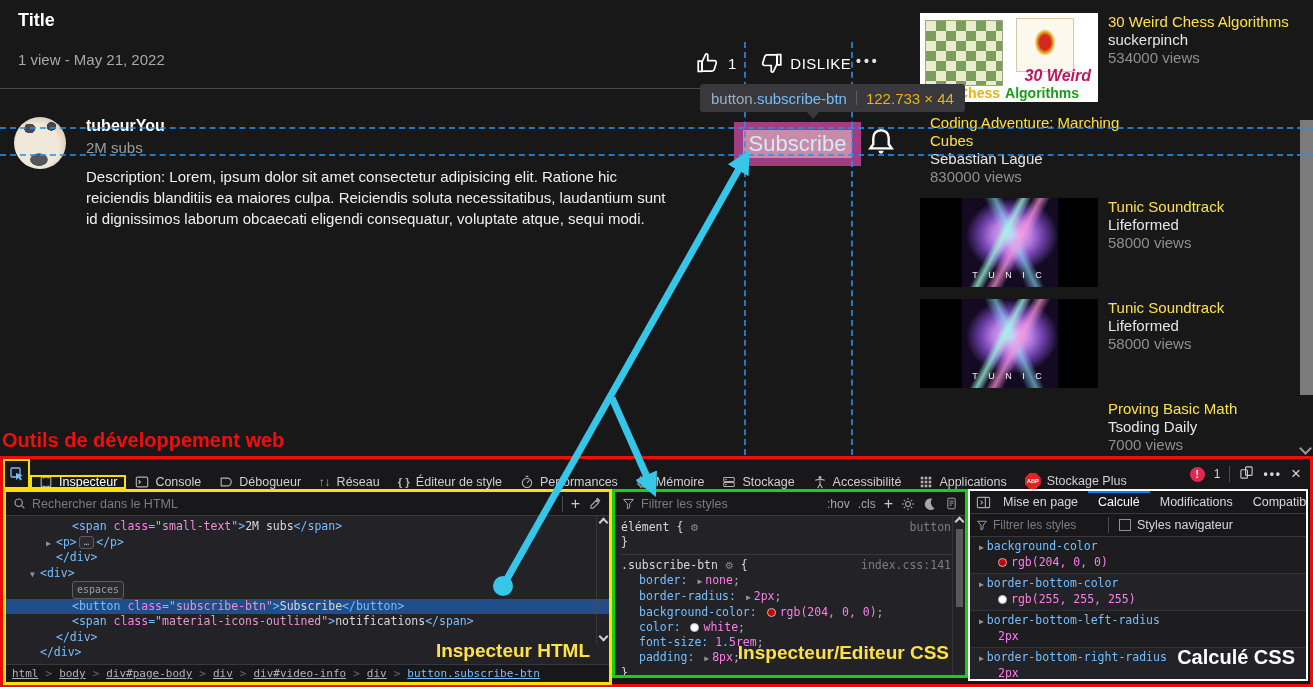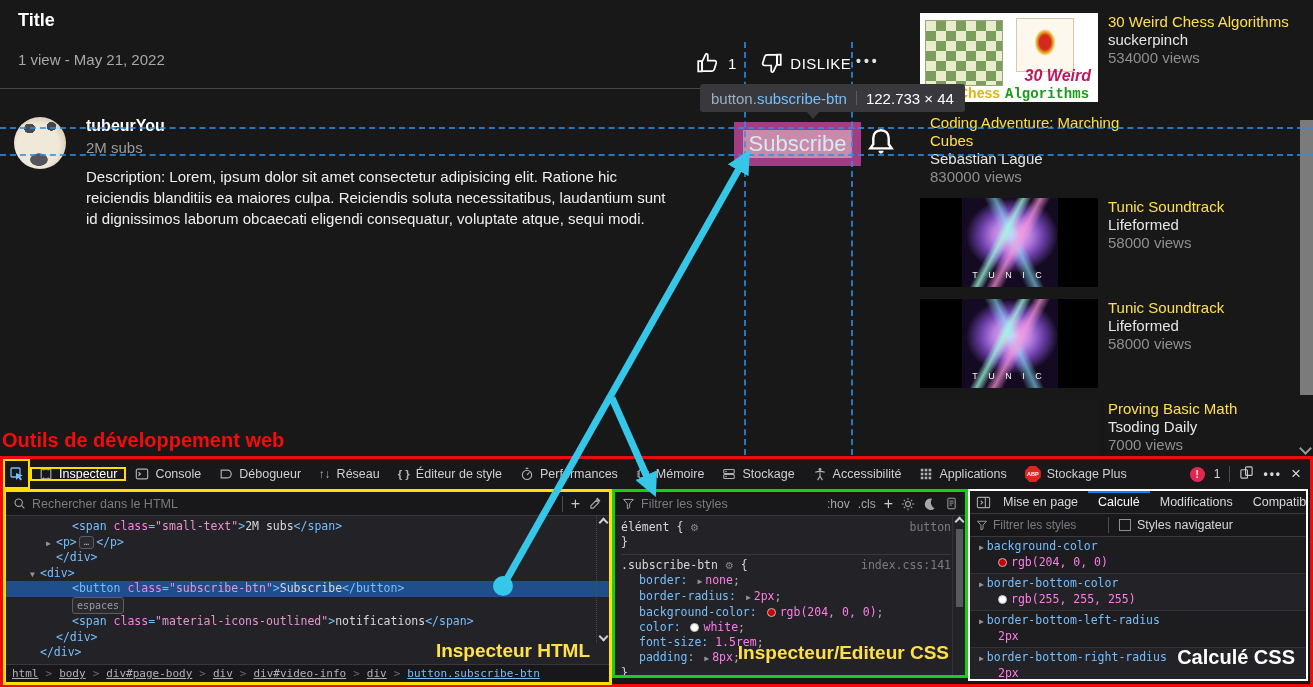--- a/index.html
+++ b/index.html
@@ -28,21 +28,21 @@
   .description  { left:86px; top:166px; width:660px; font-size:15px; color:#f0f0f0; line-height:21px; }
 
   
   .guide-h { left:0; width:1313px; border-top:2px dashed rgba(43,144,235,.8); z-index:16; }
   .guide-v { top:42px; height:413px; border-left:2px dashed rgba(43,144,235,.8); z-index:16; }
   .hl-tooltip { left:700px; top:84px; height:28px; background:#38383d; border-radius:3px;
                 display:flex; align-items:center; padding:0 11px; z-index:20; font-size:15px; }
   .hl-tt-tag   { color:#9db0c0; }
   .hl-tt-class { color:#75bfff; }
   .hl-tt-sep   { width:1px; height:14px; background:#5c5c61; margin:0 9px; }
-  .hl-tt-size  { color:#ffffff; }
+  .hl-tt-size  { color:#eab308; }
   .hl-caret { left:806px; top:111px; width:0; height:0; border:7px solid transparent;
               border-top:8px solid #38383d; z-index:20; }
   .hl-box { left:734px; top:122px; width:127px; height:44px; background:rgba(170,62,139,.95); z-index:15; }
   .hl-box-inner { position:absolute; left:9px; right:9px; top:8px; bottom:8px; background:rgba(202,144,172,.95); }
   .hl-box-label { position:absolute; inset:0; display:flex; align-items:center; justify-content:center;
                   font-size:22px; color:#d9e7f5; }
   .bell { left:864px; top:124px; z-index:15; }
 
   
   .sidebar { left:920px; top:13px; width:385px; z-index:5; }
@@ -54,21 +54,21 @@
   .vviews { color:#8f8f8f; }
   .thumb-chess { background:#fff; }
   .chess-board { position:absolute; left:5px; top:7px; width:78px; height:66px;
                  background:conic-gradient(#7c9e5c 25%, #e9edce 0 50%, #7c9e5c 0 75%, #e9edce 0);
                  background-size:20px 20px; border:1px solid #9aa67e; }
   .chess-card { position:absolute; left:96px; top:5px; width:58px; height:54px; background:#fdf8ee;
                 border:1px solid #d8c8a8;
                 background-image:radial-gradient(14px 18px at 50% 45%, #d42a1e 0 40%, #e8b12a 60%, transparent 75%); }
   .chess-l1 { position:absolute; right:7px; top:54px; font-size:16px; font-weight:bold; color:#be185d; font-style:italic; }
   .chess-l2 { position:absolute; left:38px; top:72px; font-size:14px; font-weight:bold; }
-  .chess-l2 .y { color:#dfb40b; } .chess-l2 .g { color:#1a9c1a; margin-left:5px;font-family:Liberation Mono, monospace; }
+  .chess-l2 .y { color:#dfb40b; } .chess-l2 .g { color:#1a9c1a; margin-left:5px; }
   .thumb-coding { background:
       radial-gradient(70px 20px at 28% 64%, rgba(232,138,88,.85), transparent 70%),
       radial-gradient(90px 24px at 72% 72%, rgba(68,40,120,.9), transparent 72%),
       radial-gradient(60px 16px at 50% 56%, rgba(150,70,110,.7), transparent 70%),
       linear-gradient(180deg,#cbb7e4 0%,#a68fd0 16%,#6a58b0 36%,#41398e 56%,#2b2c6e 76%,#1f2030 100%); }
   .coding-top { position:absolute; top:3px; width:100%; text-align:center; color:#1c1c3c;
                 font-family:"DejaVu Sans Mono",monospace; font-size:11px; letter-spacing:1px; }
   .coding-bottom { position:absolute; bottom:4px; width:100%; text-align:center; color:#e23e68;
                    font-family:"DejaVu Sans Mono",monospace; font-size:9.5px; letter-spacing:1px; }
   .thumb-tunic { background:#000; }
@@ -306,21 +306,21 @@
   <div class="abs ann ann-devtools">Outils de développement web</div>
 
   <div class="abs devtools">
     <div class="dt-tabbar">
       <div class="dt-picker yellow-outline">
         <svg width="16" height="16" viewBox="0 0 16 16">
             <rect x="2" y="2" width="9" height="9" rx="1" fill="none" stroke="currentColor" stroke-width="1.3"></rect>
             <path d="M7 7l7 2.6-3 1 2 2.8-1.6 1.2-2-2.9L7 14z" fill="currentColor"></path>
           </svg>
       </div>
-      <div id="dt-tabs" style="display:flex;align-items:center;">
+      <div id="dt-tabs" style="display:flex;align-items:flex-end;">
           <div class="dtab active yellow-outline">
             <span class="ticon">
               <svg width="14" height="14" viewBox="0 0 16 16">
                 <rect x="2.5" y="2.5" width="11" height="11" rx="1" fill="none" stroke="currentColor" stroke-width="1.3"></rect>
                 <path d="M5.5 1v3M10.5 1v3M5.5 12v3M10.5 12v3" stroke="currentColor" stroke-width="1.3"></path>
               </svg>
             </span>
             <span>Inspecteur</span>
           </div>
           <div class="dtab">
@@ -442,22 +442,22 @@
               <path d="M9.5 3.8l2.7 2.7L6 12.7H3.3V10z" fill="none" stroke="currentColor" stroke-width="1.3"></path>
               <path d="M9 2.5l1.8-1.8 3.5 3.5-1.8 1.8z" fill="currentColor"></path>
             </svg>
         </span>
       </div>
       <div class="code-area" id="code-list">
         <div class="code-line" style="padding-left: 66px;"><span class="tk-tag">&lt;span</span><span class="tk-attr"> class</span><span class="tk-punc">=</span><span class="tk-val">"small-text"</span><span class="tk-tag">&gt;</span><span class="tk-text">2M subs</span><span class="tk-tag">&lt;/span&gt;</span></div>
           <div class="code-line" style="padding-left: 50px;"><span class="twisty" style="left: 40px;">▶</span><span class="tk-tag">&lt;p&gt;</span><span class="pill">…</span><span class="tk-tag">&lt;/p&gt;</span></div>
           <div class="code-line" style="padding-left: 50px;"><span class="tk-tag">&lt;/div&gt;</span></div>
           <div class="code-line" style="padding-left: 34px;"><span class="twisty" style="left: 24px;">▼</span><span class="tk-tag">&lt;div&gt;</span></div>
+          <div class="code-line" style="padding-left: 66px;"><span class="ws-badge">espaces</span></div>
           <div class="code-line selected" style="padding-left: 66px;"><span class="tk-tag">&lt;button</span><span class="tk-attr"> class</span><span class="tk-punc">=</span><span class="tk-val">"subscribe-btn"</span><span class="tk-tag">&gt;</span><span class="tk-text">Subscribe</span><span class="tk-tag">&lt;/button&gt;</span></div>
-          <div class="code-line" style="padding-left: 66px;"><span class="ws-badge">espaces</span></div>
           <div class="code-line" style="padding-left: 66px;"><span class="tk-tag">&lt;span</span><span class="tk-attr"> class</span><span class="tk-punc">=</span><span class="tk-val">"material-icons-outlined"</span><span class="tk-tag">&gt;</span><span class="tk-text">notifications</span><span class="tk-tag">&lt;/span&gt;</span></div>
           <div class="code-line" style="padding-left: 50px;"><span class="tk-tag">&lt;/div&gt;</span></div>
           <div class="code-line" style="padding-left: 34px;"><span class="tk-tag">&lt;/div&gt;</span></div>
           <div class="mk-scroll">
           <div class="chev up"></div>
           <div class="chev down"></div>
         </div>
       </div>
       <div class="ann-html ann">Inspecteur HTML</div>
       <div class="crumbbar" id="crumbs">

